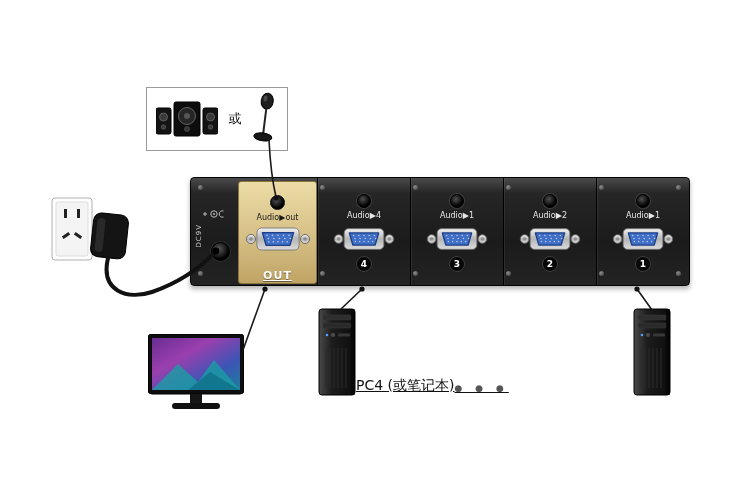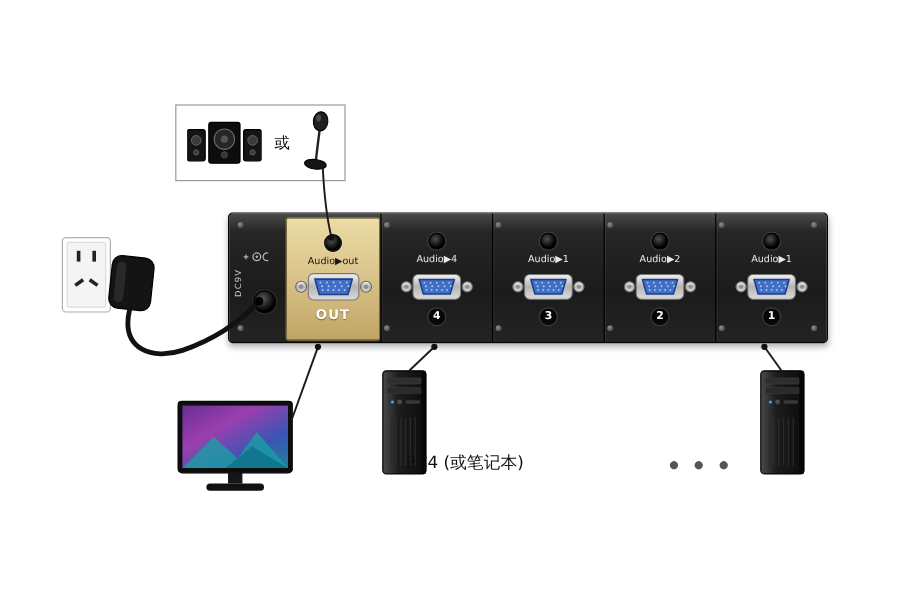--- a/index.html
+++ b/index.html
@@ -28,42 +28,42 @@
            border:1px solid #000;box-shadow:0 0 0 1px #2e2e2e;}
   .gold{position:absolute;left:47px;top:3px;width:77px;height:101px;
         background:linear-gradient(180deg,#ecdca6 0%,#d6bf85 55%,#c0a465 100%);
         border:1px solid #8a7540;border-radius:3px;box-sizing:content-box;
         display:flex;flex-direction:column;align-items:center;}
   .jack{width:13px;height:13px;border-radius:50%;
         background:radial-gradient(circle at 40% 35%,#4f4f4f,#000 65%);
         border:1px solid #000;box-shadow:0 0 0 1px rgba(255,255,255,.12);}
   .gold .jack{margin-top:13px;}
   .gold-audio-label{font-size:8px;color:#181818;margin-top:3px;}
-  .out-label{color:#fff;font-weight:bold;font-size:11px;letter-spacing:1px;margin-top:3px;
-             text-shadow:0 1px 1px rgba(0,0,0,.45);}
+  .out-label{color:#fff;font-weight:bold;font-size:11px;letter-spacing:1px;margin-top:16px;
+             text-shadow:0 1px 1px rgba(0,0,0,.45);text-decoration:underline;}
   .vga{width:66px;height:28px;margin-top:3px;}
   .ports{position:absolute;left:126px;top:0;right:0;bottom:0;display:flex;}
   .port{flex:1;display:flex;flex-direction:column;align-items:center;position:relative;
         border-left:1px solid #000;box-shadow:inset 1px 0 0 rgba(255,255,255,.07);}
   .port .jack{width:12px;height:12px;margin-top:16px;}
   .port-audio-label{font-size:8px;color:#e8e8e8;margin-top:3px;}
   .port .vga{width:62px;height:26px;margin-top:6px;}
   .badge{width:14px;height:14px;border-radius:50%;background:#070707;border:1px solid #3d3d3d;
          color:#fff;font-size:9px;font-weight:bold;display:flex;align-items:center;
          justify-content:center;margin-top:4px;}
   .screw{position:absolute;width:5px;height:5px;border-radius:50%;
          background:radial-gradient(circle at 35% 35%,#909090,#333);}
 
   
   .socket-svg{position:absolute;left:50px;top:196px;z-index:2;}
   .monitor-svg{position:absolute;left:148px;top:334px;z-index:2;}
   .tower{position:absolute;width:38px;height:88px;z-index:2;}
-  .pc-labels{position:absolute;left:338px;top:377px;width:274px;display:flex;
-             align-items:center;justify-content:space-between;z-index:2;
-             font-size:14px;color:#111;}
+  .pc-labels{position:absolute;left:356px;top:377px;width:274px;display:flex;
+             align-items:center;justify-content:flex-start;z-index:2;
+             font-size:14px;color:#111;text-decoration:underline;}
   .pc-dots{font-size:9px;color:#555;letter-spacing:5px;padding-top:3px;}
 </style>
 </head>
 <body>
 
 <svg width="0" height="0" style="position:absolute">
   <defs>
     <linearGradient id="metalGrad" x1="0" y1="0" x2="0" y2="1">
       <stop offset="0" stop-color="#f2f2f2"></stop>
         <stop offset="0.5" stop-color="#b5b5b5"></stop>

